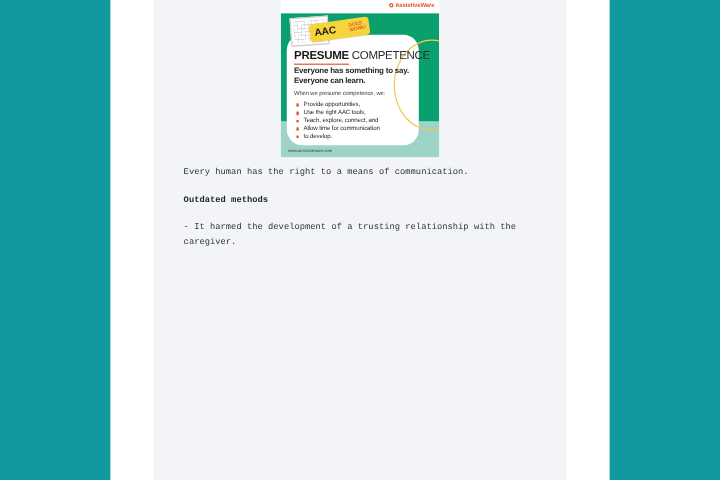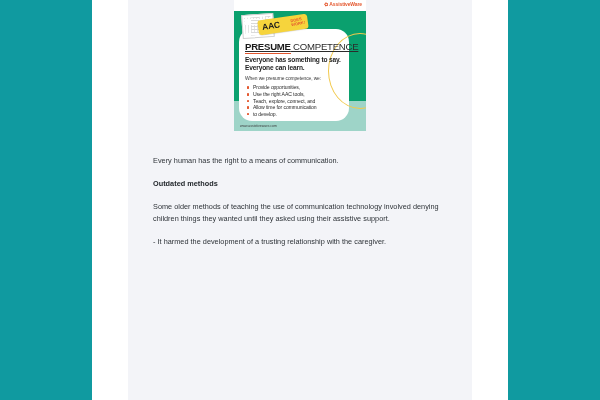--- a/index.html
+++ b/index.html
@@ -179,21 +179,20 @@
     top: 30px;
     width: 100px;
     z-index: 7;
   }
   .ig-title {
     font-size: 9.6px;
     color: #2b2b2b;
     letter-spacing: -0.25px;
     white-space: nowrap;
     line-height: 11px;
-    text-decoration: underline;
   }
   .ig-title b {
     font-weight: bold;
     color: #1a1a1a;
     border-bottom: 1.3px solid #e4572e;
     padding-bottom: 0.5px;
   }
   .ig-sub {
     margin-top: 3.5px;
     font-size: 6.6px;
@@ -235,23 +234,24 @@
     left: 6px;
     bottom: 3px;
     font-size: 3.5px;
     color: #3c3c3c;
     z-index: 8;
     letter-spacing: 0px;
   }
 
   
   #article {
-    padding-top: 24px;
+    padding-top: 8px;
     padding-left: 13px;
     padding-right: 10px;
+    font-family: Liberation Mono, monospace;
   }
   #article p {
     margin: 0 0 12px 0;
     font-size: 7.3px;
     line-height: 11.2px;
     color: #2e3338;
     letter-spacing: 0.02px;
   }
   #article p.heading {
     font-weight: bold;
@@ -310,18 +310,17 @@
             </ul>
         </div>
 
         <div class="ig-url">www.assistiveware.com</div>
       </div>
     </div>
 
     <div id="article">
         <p class="body">Every human has the right to a means of communication.</p>
         <p class="heading">Outdated methods</p>
-        <p class="body">Some older methods of teaching the use of communication technology involved denying children things they wanted until they asked using their assistive support.</p>
         <p class="body">- It harmed the development of a trusting relationship with the caregiver.</p>
       </div>
 
   </div>
 </div>
 
 </body></html>

